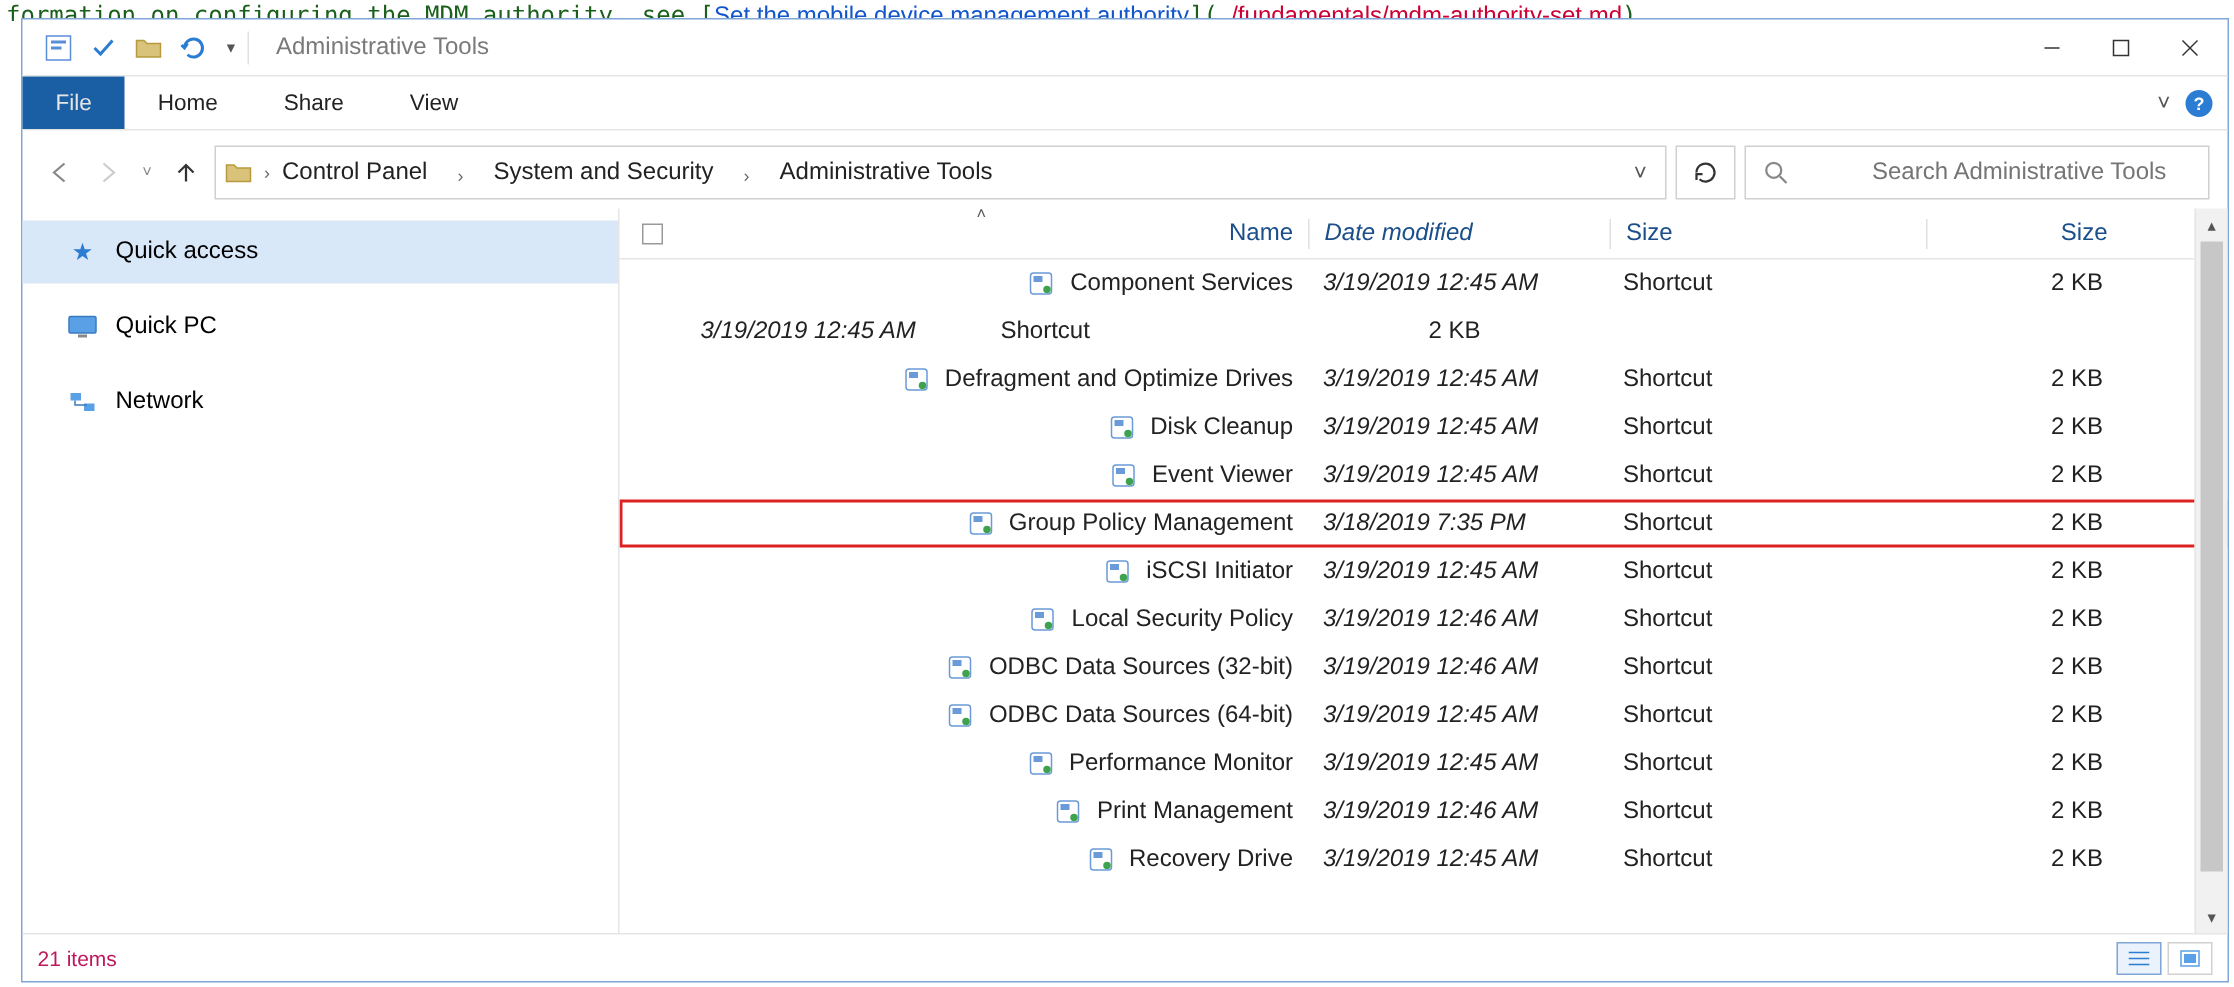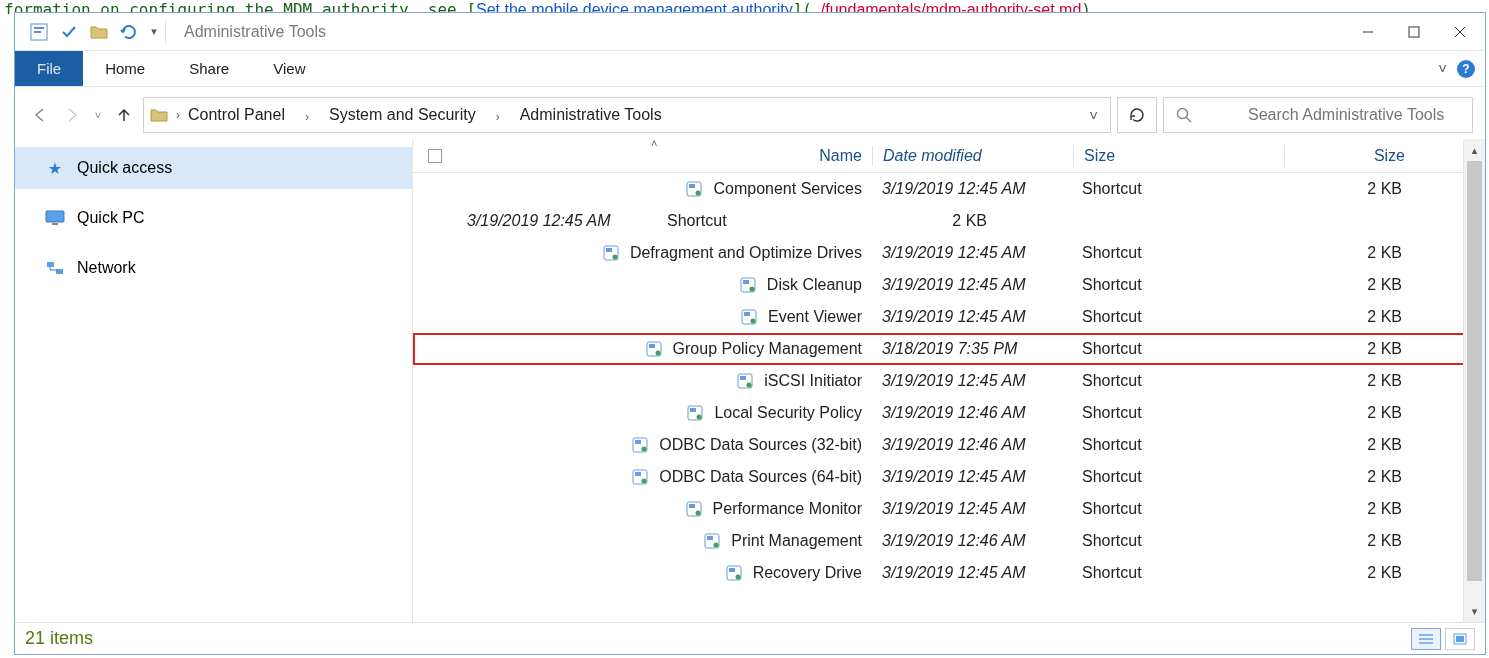--- a/index.html
+++ b/index.html
@@ -65,21 +65,21 @@
   .row .col-name{ display:flex; align-items:center; gap:10px;}
   .file-icon{ width:18px; height:18px; }
   .row .col-size{ color:#222; }
   .row.hl{ outline:2px solid #d22; outline-offset:-2px; }
 
   .scroll-track{ position:absolute; right:0; top:0; bottom:0; width:22px; background:#f1f1f1; border-left:1px solid #e5e5e5;}
   .scroll-arrow{ height:22px; display:flex; align-items:center; justify-content:center; color:#555; font-size:11px;}
   .scroll-thumb{ position:absolute; left:3px; right:3px; top:22px; height:420px; background:#c7c7c7;}
 
   
-  .statusbar{ position:absolute; left:0; right:0; bottom:0; height:32px; border-top:1px solid #e5e5e5; display:flex; align-items:center; padding:0 10px; font-size:18px; color:#4d7c0f;}
+  .statusbar{ position:absolute; left:0; right:0; bottom:0; height:32px; border-top:1px solid #e5e5e5; display:flex; align-items:center; padding:0 10px; font-size:14px; color:#be185d;}
   .status-views{ margin-left:auto; display:flex; gap:4px;}
   .view-btn{ width:30px; height:22px; border:1px solid #7fa6d6; display:flex; align-items:center; justify-content:center; background:#eaf2fb;}
   .view-btn.inactive{ border-color:#d0d0d0; background:#fff;}
 </style>
 </head>
 <body>
 
 <div class="bg-code">formation on configuring the MDM authority, see [<span class="blue">Set the mobile device management authority</span>](<span class="red">../fundamentals/mdm-authority-set.md</span>)</div>
 
 <div class="window">

